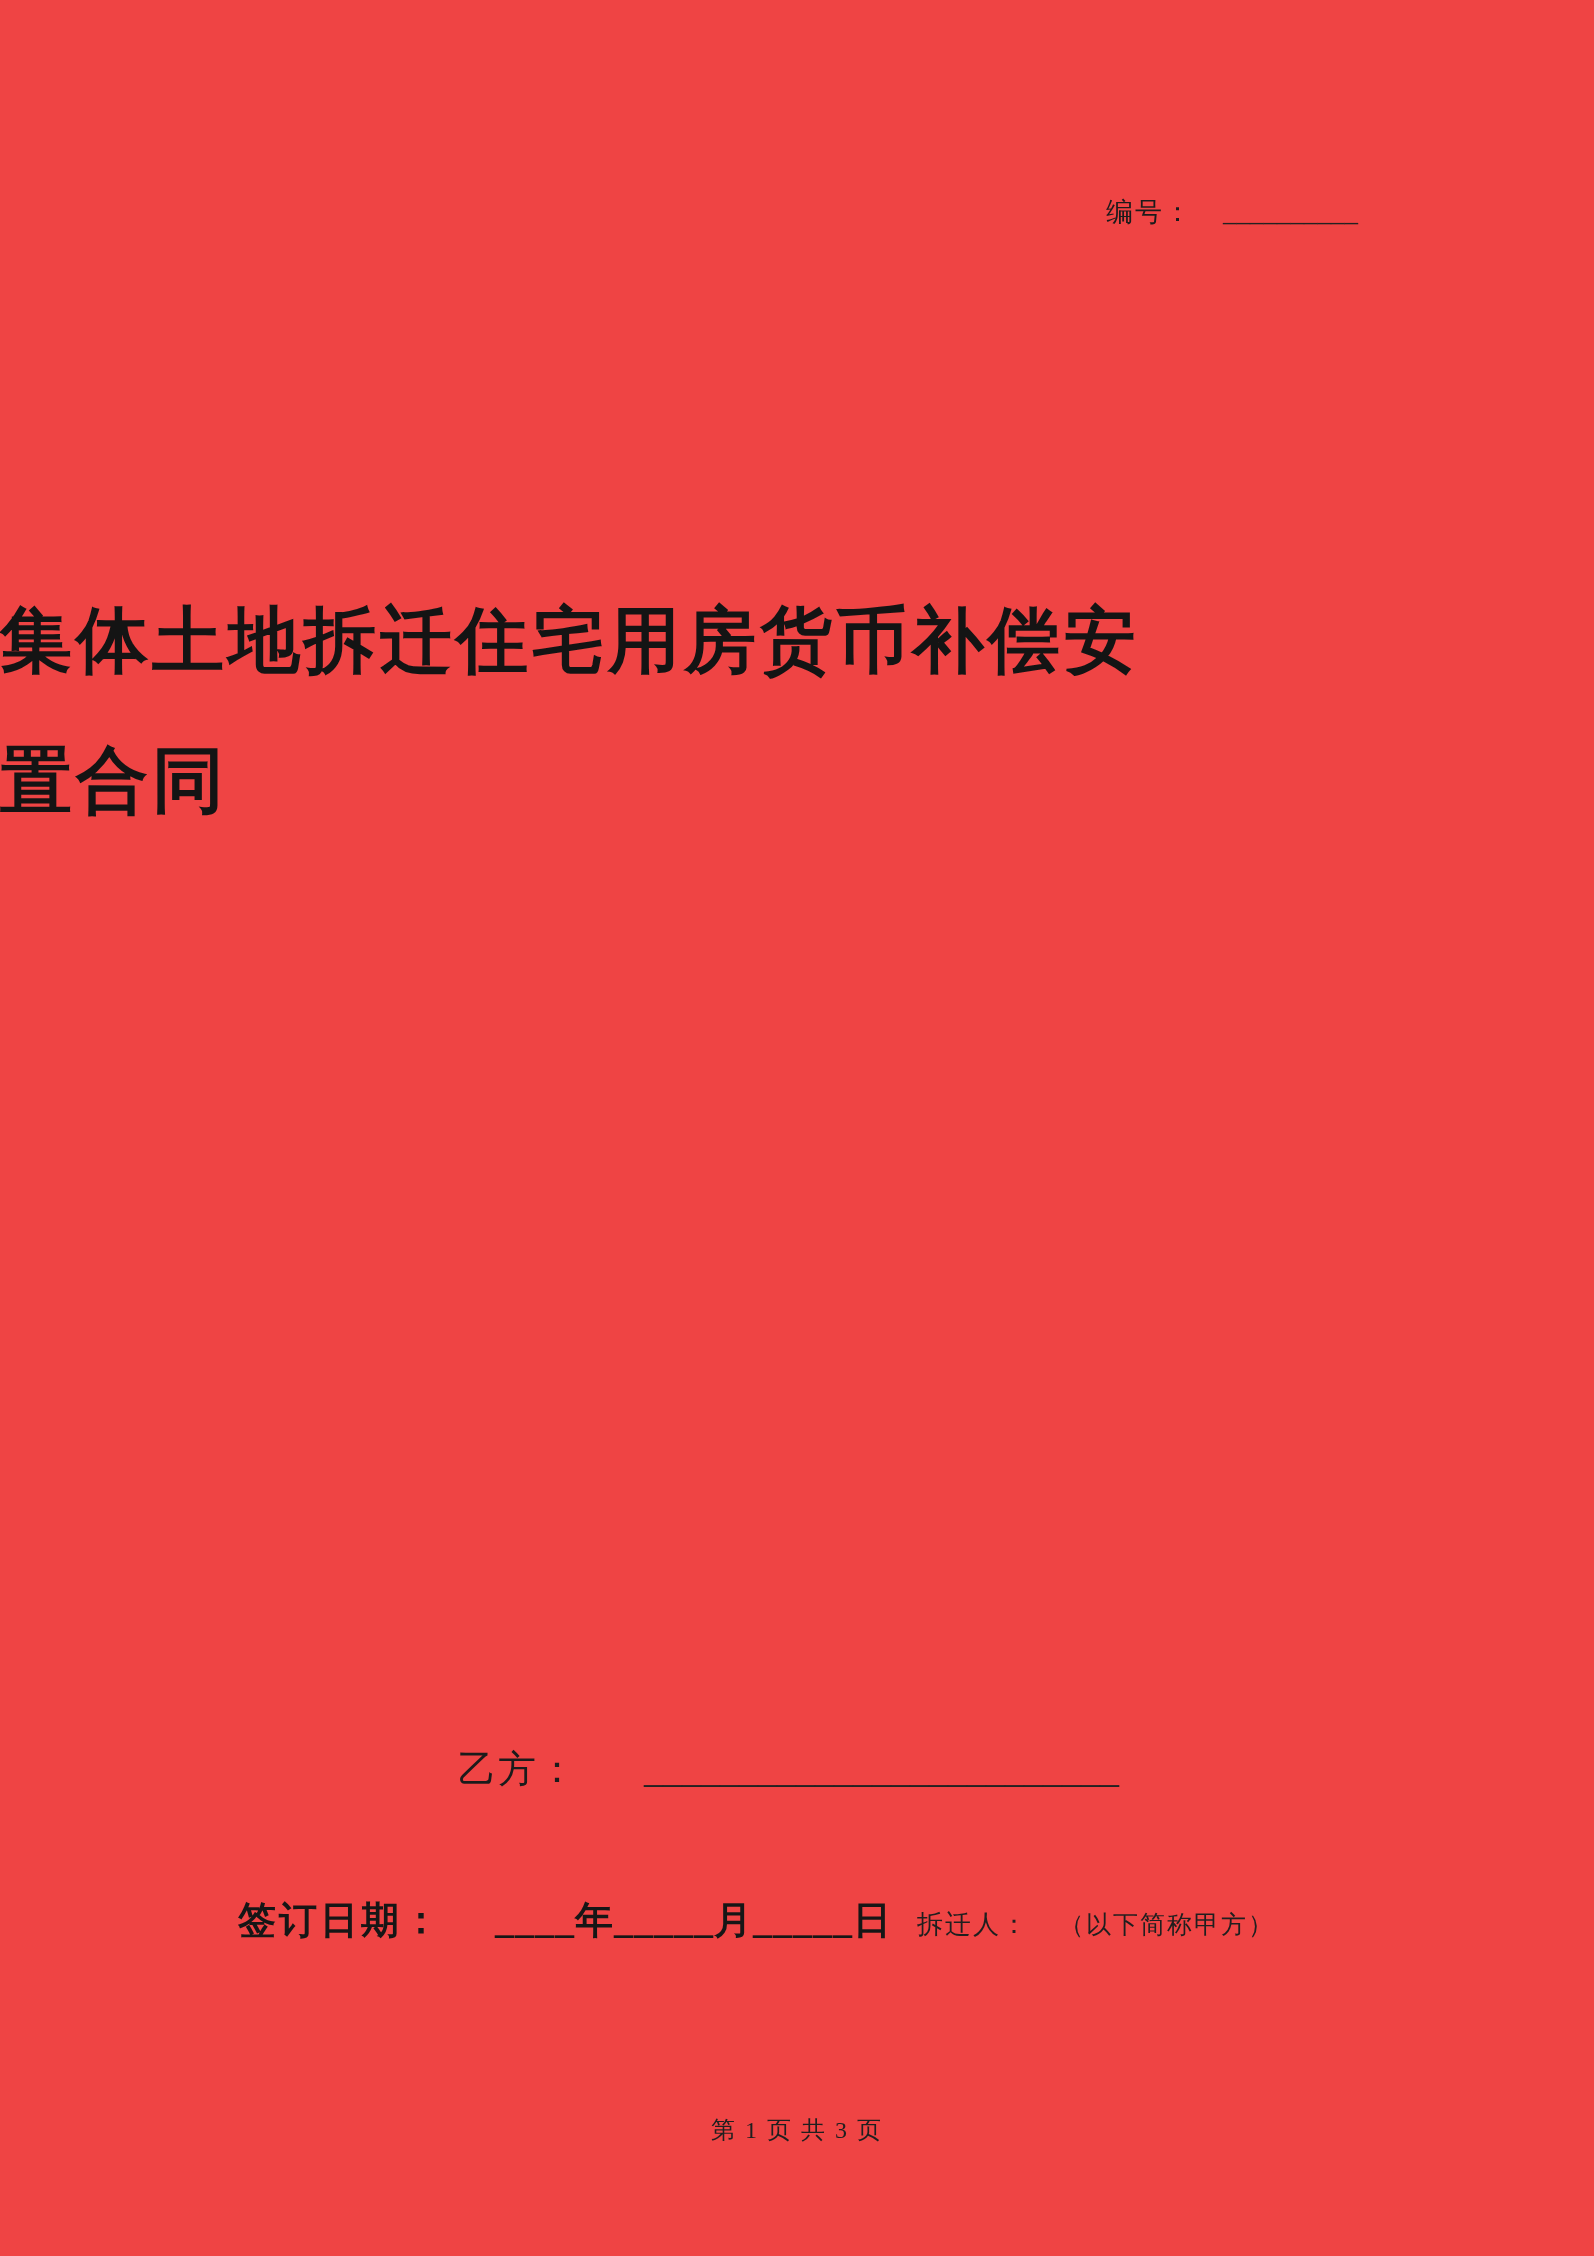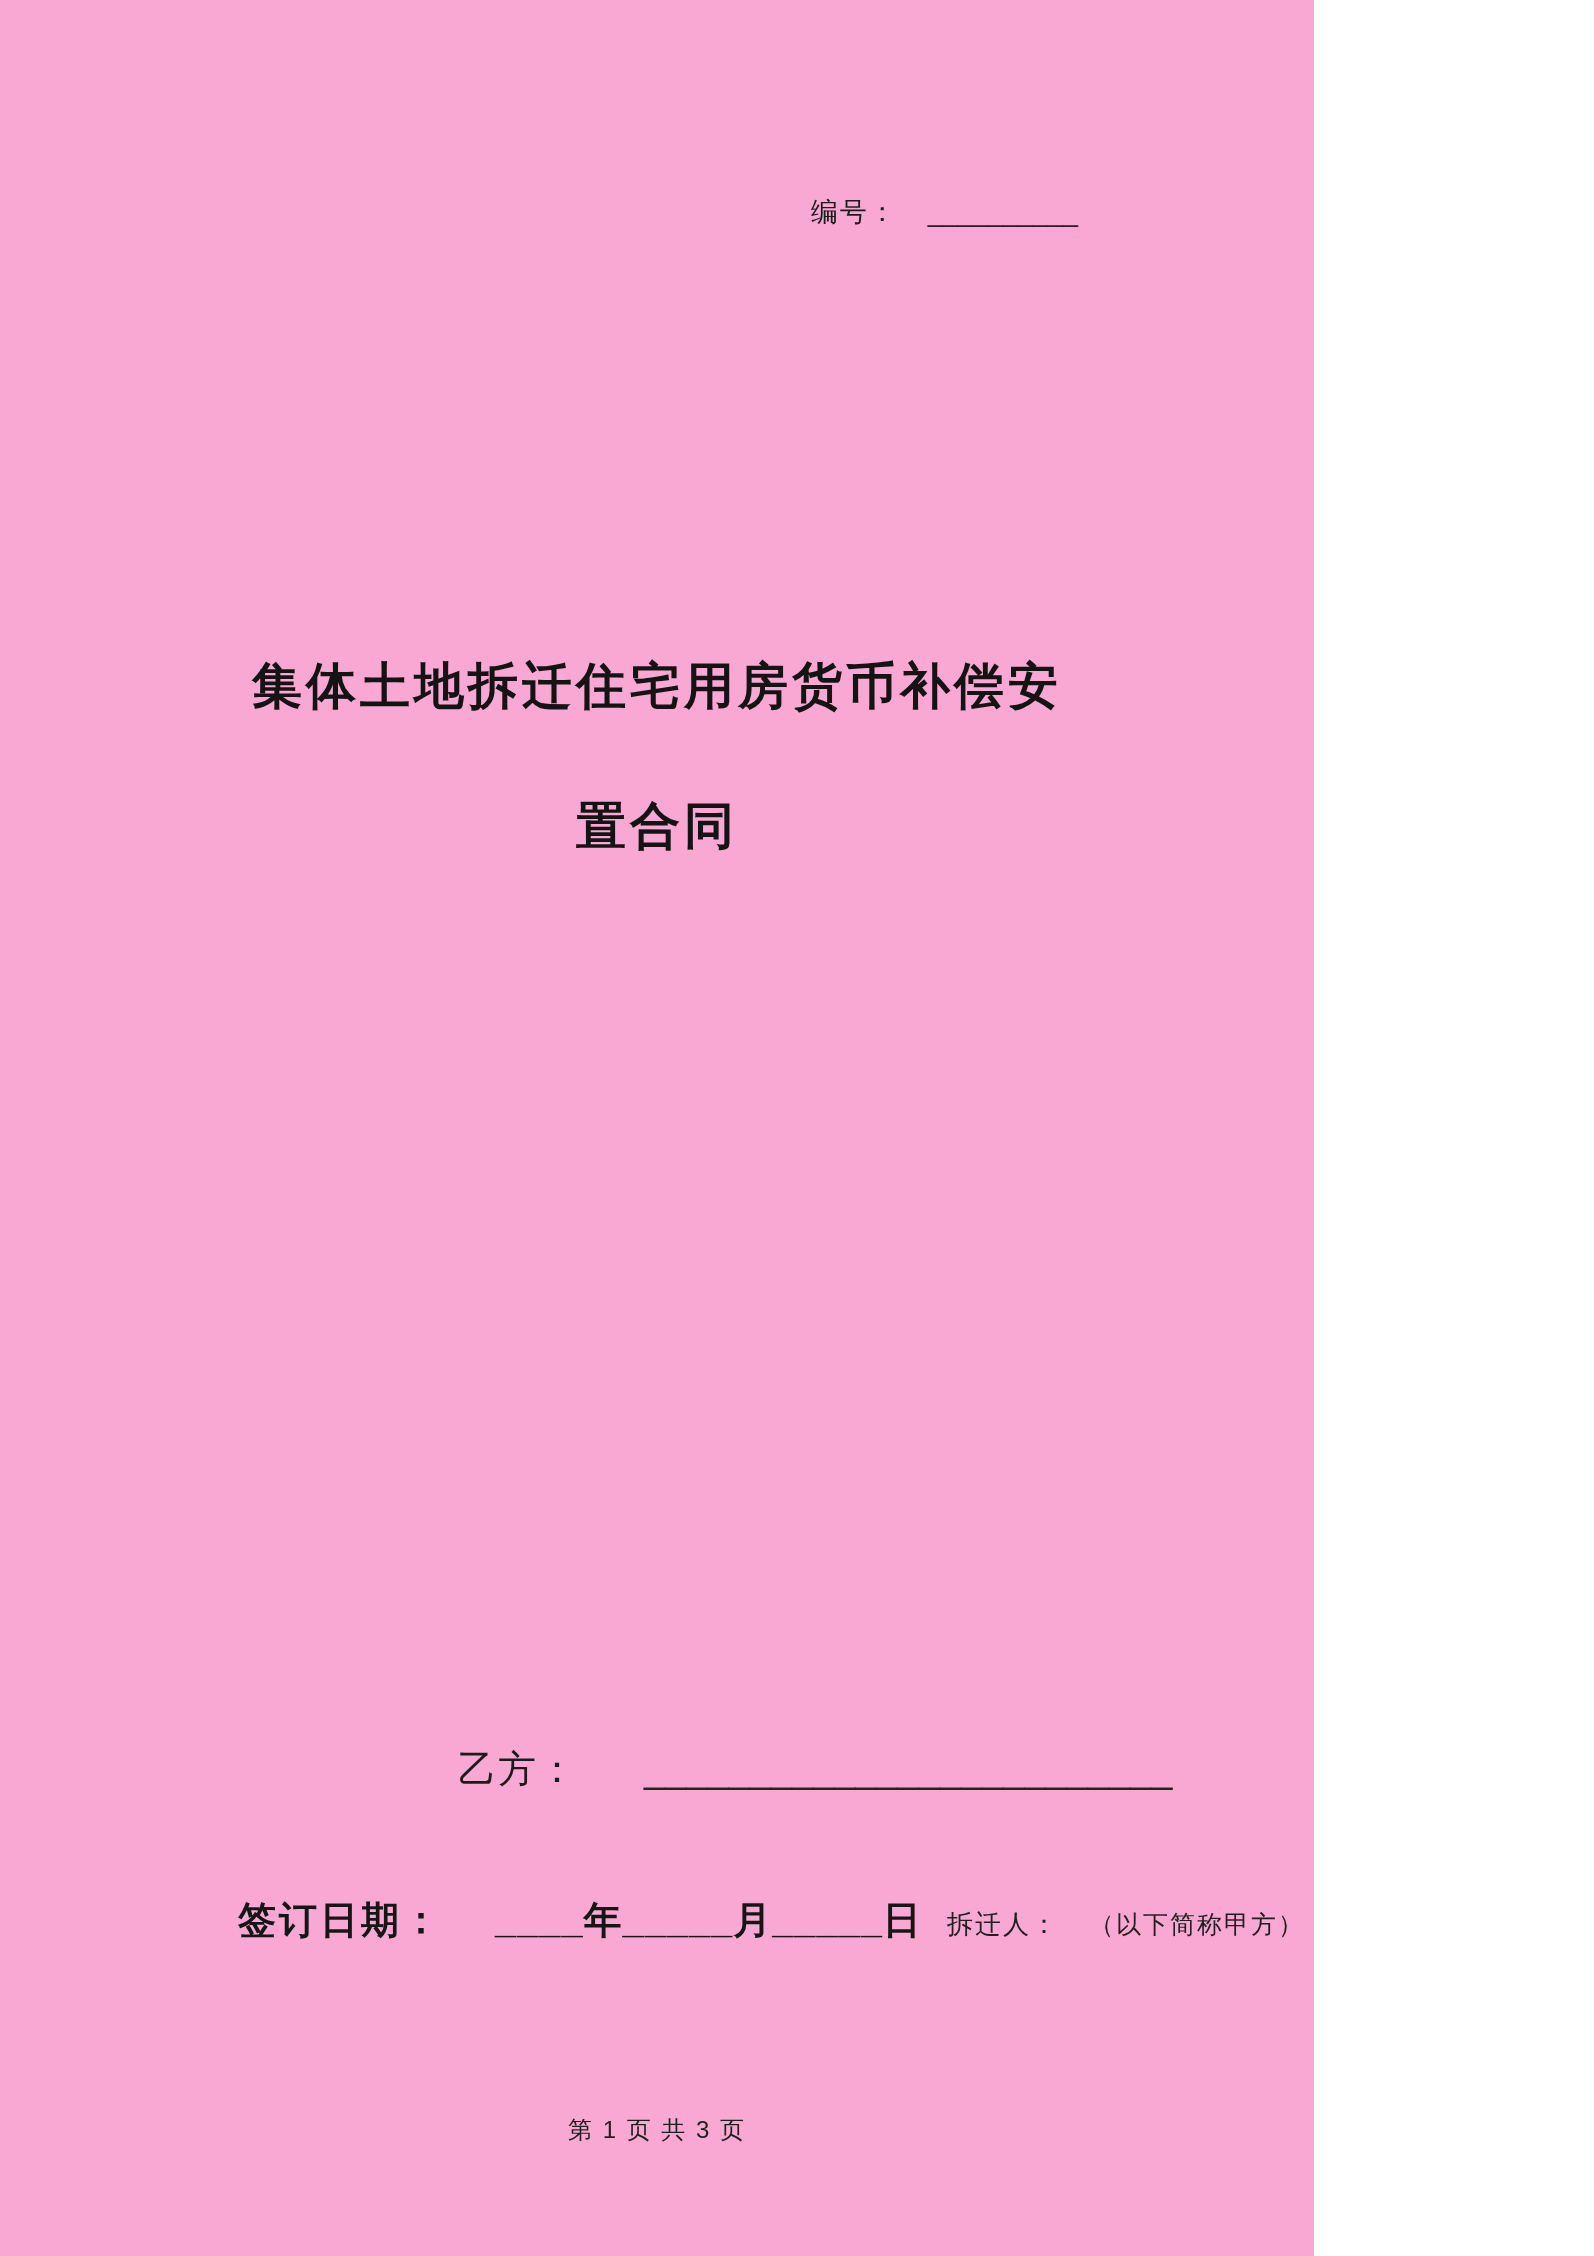--- a/index.html
+++ b/index.html
@@ -2,25 +2,25 @@
 <html><head>
 <meta charset="utf-8">
 <style>
   html, body {
     margin: 0;
     padding: 0;
     background: #ffffff;
   }
   .doc-page {
     position: relative;
-    width: 1314px;
+    width: 1594px;
     height: 2256px;
-    background: #f9a8d4;
+    background: #ef4444;
     overflow: hidden;
-    font-family: Liberation Sans, sans-serif;
+    font-family: Liberation Serif, serif;
     color: #1b1b1b;
   }
 
   
   .number-row {
     position: absolute;
     top: 194px;
     right: 236px;
     font-size: 27px;
     letter-spacing: 2px;
@@ -28,25 +28,24 @@
   }
   .number-row .blank {
     margin-left: 30px;
     letter-spacing: 0;
     color: #222222;
   }
 
   
   .title-block {
     position: absolute;
-    top: 616px;
+    top: 571px;
     left: 0;
     width: 100%;
-    text-align: center;
-    font-size: 50px;
+    font-size: 72px;
     font-weight: 700;
     line-height: 140px;
     letter-spacing: 4px;
     color: #141414;
   }
 
   
   .party-row {
     position: absolute;
     left: 458px;

